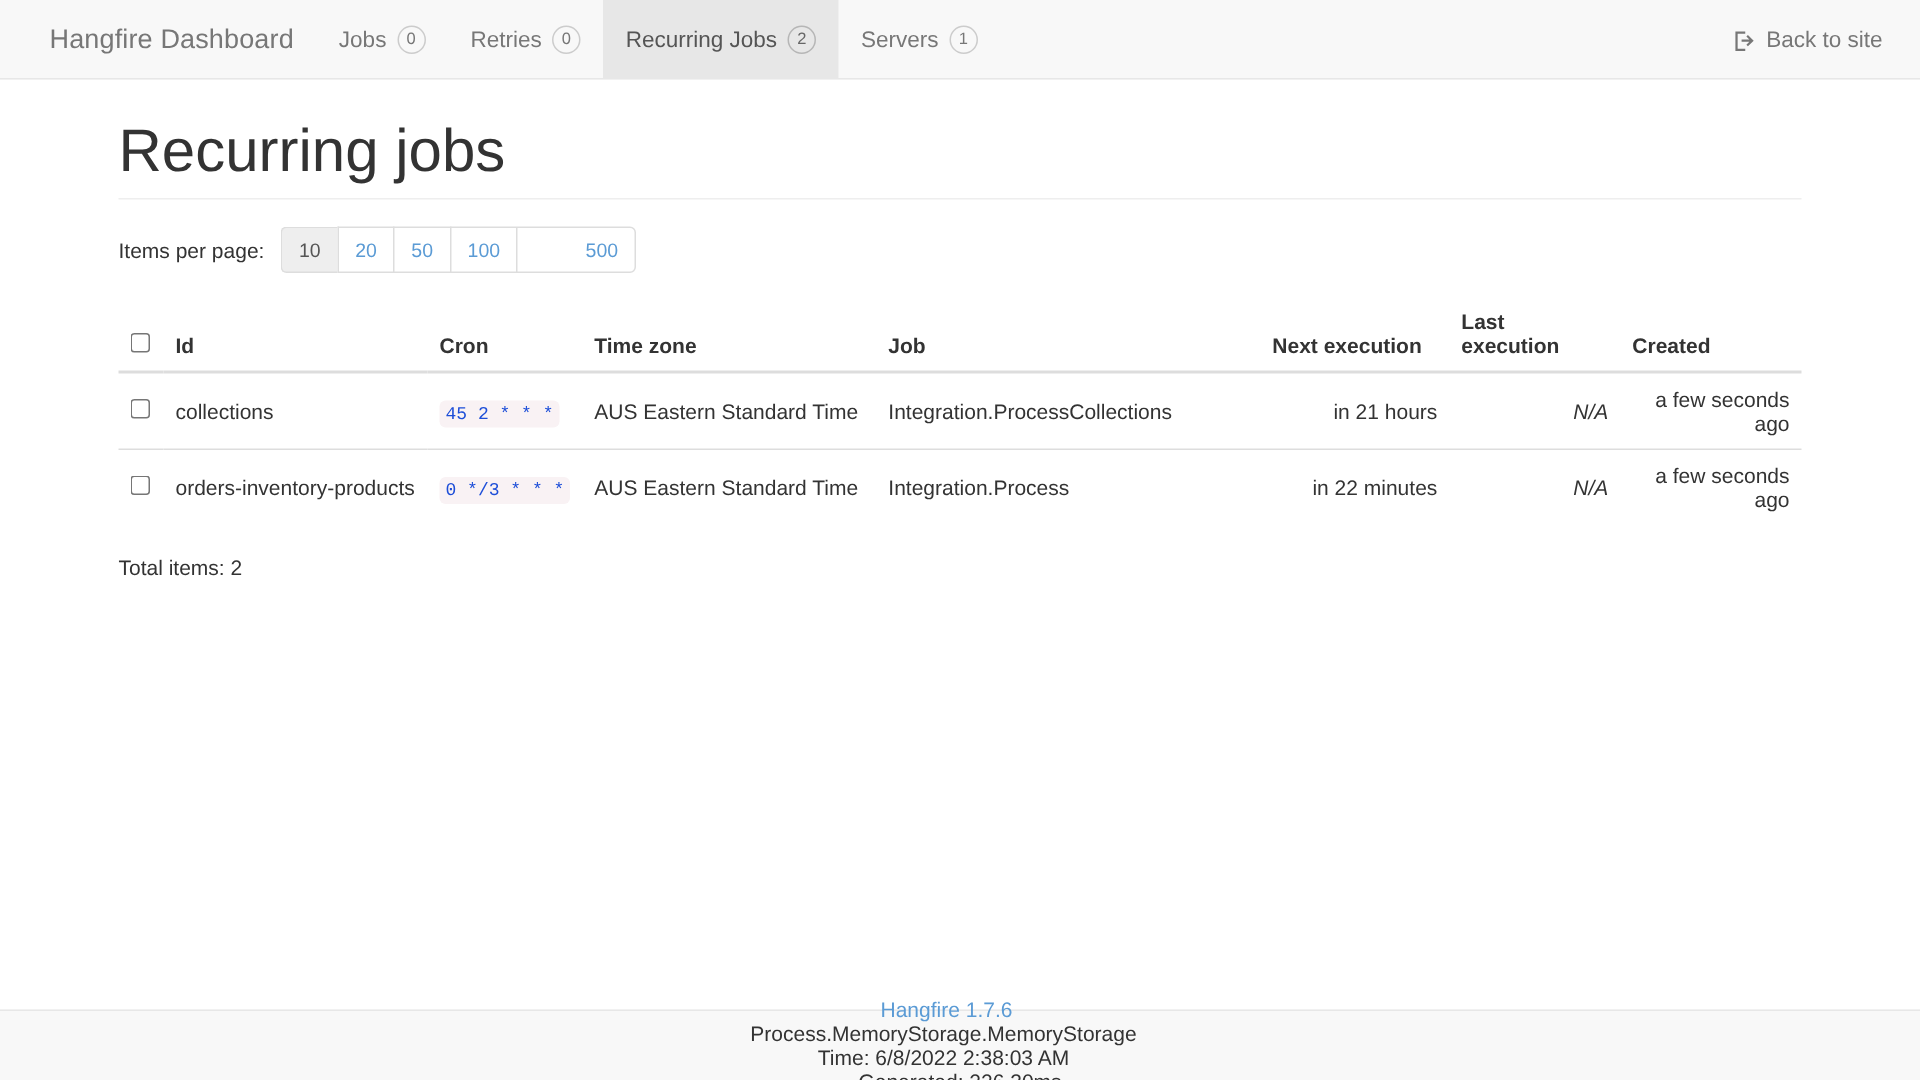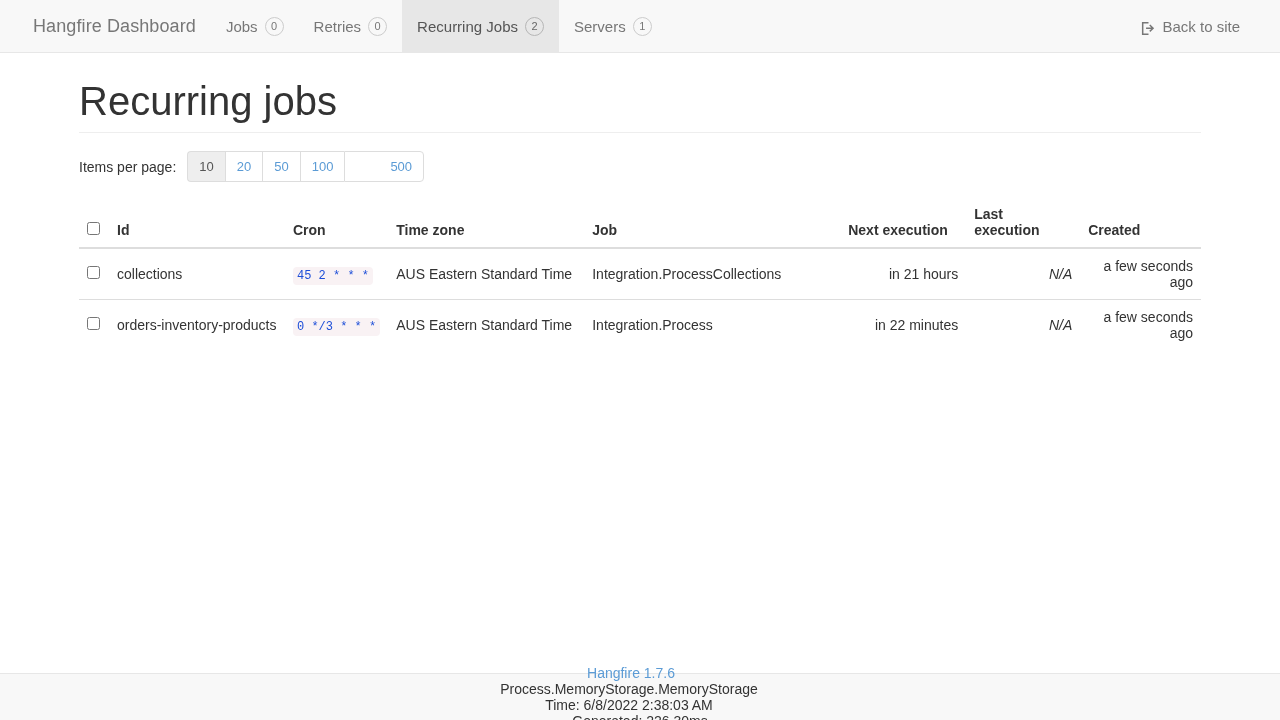--- a/index.html
+++ b/index.html
@@ -53,21 +53,21 @@
     border-radius: 10px;
     font-size: 11px;
     line-height: 1;
     color: #777777;
     background: transparent;
   }
   .nav-item.active .badge { border-color: #b6b6b6; color: #666; }
   .nav-right {
     margin-left: auto;
     display: flex; align-items: center;
-    padding-right: 40px;
+    padding-right: 25px;
   }
   .back-link {
     display: flex; align-items: center; gap: 6px;
     font-size: 15px; color: #777777;
     text-decoration: none; cursor: pointer;
     white-space: nowrap;
   }
   .signout-icon { display: inline-block; width: 15px; height: 15px; }
 
   
@@ -333,20 +333,21 @@
         <td class="col-job">Integration.Process</td>
         <td class="col-next">in 22 minutes</td>
         <td class="col-last">
           <em class="na">N/A</em>
         </td>
         <td class="col-created">a few seconds ago</td>
       </tr>
     </tbody>
   </table>
 
+  <div class="total-items">Total items: 2</div>
 </div>
 
 <div class="footer">
   <div class="footer-inner">
     <a class="footer-link">Hangfire 1.7.6</a>
     <span class="footer-text">Process.MemoryStorage.MemoryStorage</span>
     <span class="footer-text">Time: 6/8/2022 2:38:03 AM</span>
     <span class="footer-text">Generated: 226.30ms</span>
   </div>
 </div>

